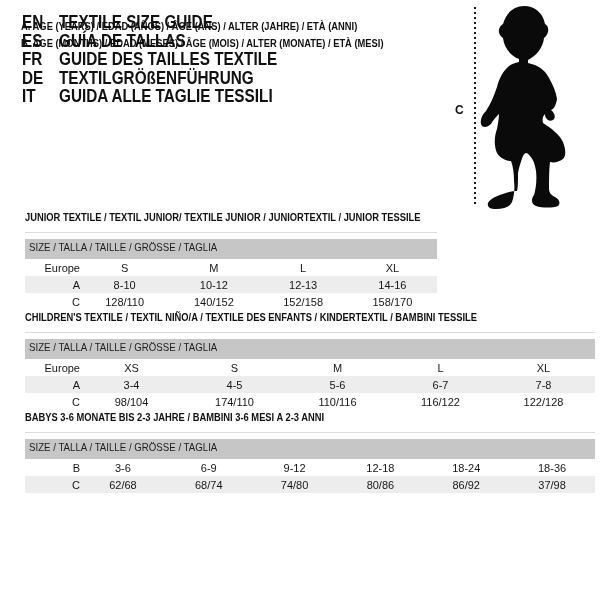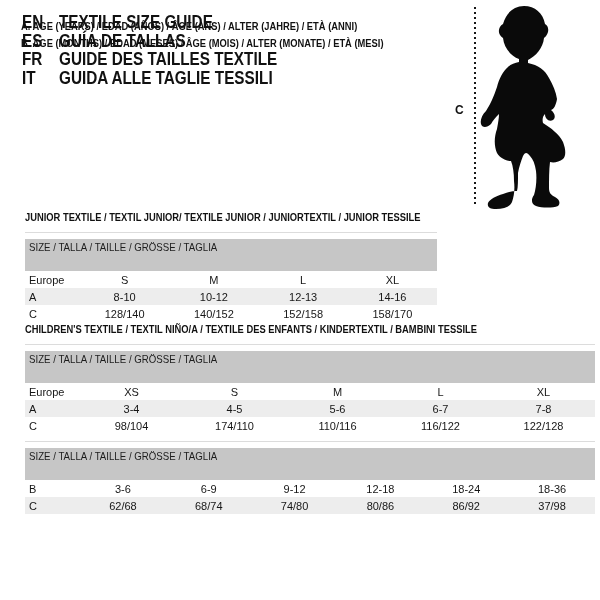--- a/index.html
+++ b/index.html
@@ -24,38 +24,39 @@
   #baby-svg{position:absolute;left:470px;top:0;width:130px;height:215px}
 
   
   #main{position:absolute;left:25px;top:210px;width:570px}
   .section.sec0{width:412px}
   .section.sec1,.section.sec2{width:570px}
   .section + .section{}
   .title{margin-bottom:7px}
   .title-line{height:15px;line-height:15px;font-size:11px;font-weight:bold;white-space:nowrap}
   .rule{height:1px;background:#dcdcdc;margin-bottom:6px}
-  .size-bar{height:32px;line-height:17px;background:#c6c6c6;padding-left:4px;font-size:11px;color:#1c1c1c;overflow:hidden}
+  .size-bar{height:20px;line-height:17px;background:#c6c6c6;padding-left:4px;font-size:11px;color:#1c1c1c;overflow:hidden}
   table.grid{border-collapse:collapse;table-layout:fixed;width:100%}
   .grid td{height:17px;font-size:11px;text-align:center;padding:0;vertical-align:middle;color:#161616}
-  .grid td.lbl{text-align:left;padding-left:4px}
+  .grid td.lbl{text-align:right;padding-left:4px}
   col.label-col{width:55px}
   tr.alt{background:#ededed}
 
   
   #footnotes{margin-top:18px;padding-left:21px}
   .fn-line{height:17px;line-height:17px;font-size:11px;font-weight:bold;white-space:nowrap}
 </style>
 </head>
 <body>
 
 <div id="language-block">
     <div class="lang-row"><span class="lang-code cond">EN</span><span class="lang-text cond">TEXTILE SIZE GUIDE</span></div>
     <div class="lang-row"><span class="lang-code cond">ES</span><span class="lang-text cond">GUÍA DE TALLAS</span></div>
     <div class="lang-row"><span class="lang-code cond">FR</span><span class="lang-text cond">GUIDE DES TAILLES TEXTILE</span></div>
+    <div class="lang-row"><span class="lang-code cond">DE</span><span class="lang-text cond">TEXTILGRÖßENFÜHRUNG</span></div>
     <div class="lang-row"><span class="lang-code cond">IT</span><span class="lang-text cond">GUIDA ALLE TAGLIE TESSILI</span></div>
   </div>
 
 <div class="dash-line"></div>
 <div id="height-label">C</div>
 <svg id="baby-svg" viewBox="0 0 130 215" xmlns="http://www.w3.org/2000/svg" aria-hidden="true">
   <path fill="#0a0a0a" d="
     M54,6
     C65,6 73,13 75,24
     C79,26 80,33 74,38
@@ -126,21 +127,21 @@
           </tr>
           <tr class="alt">
             <td class="lbl">A</td>
             <td class="val">8-10</td>
             <td class="val">10-12</td>
             <td class="val">12-13</td>
             <td class="val">14-16</td>
           </tr>
           <tr>
             <td class="lbl">C</td>
-            <td class="val">128/140</td>
+            <td class="val">128/110</td>
             <td class="val">140/152</td>
             <td class="val">152/158</td>
             <td class="val">158/170</td>
           </tr>
         </tbody>
       </table>
     </section>
     <section class="section sec1">
       <div class="title">
         <div class="title-line"><span class="cond">CHILDREN'S TEXTILE / TEXTIL NIÑO/A / TEXTILE DES ENFANTS / KINDERTEXTIL / BAMBINI TESSILE</span></div>
@@ -179,20 +180,21 @@
             <td class="val">174/110</td>
             <td class="val">110/116</td>
             <td class="val">116/122</td>
             <td class="val">122/128</td>
           </tr>
         </tbody>
       </table>
     </section>
     <section class="section sec2">
       <div class="title">
+        <div class="title-line"><span class="cond">BABYS 3-6 MONATE BIS 2-3 JAHRE / BAMBINI 3-6 MESI A 2-3 ANNI</span></div>
       </div>
       <div class="rule"></div>
       <div class="size-bar"><span class="cond88">SIZE / TALLA / TAILLE / GRÖSSE / TAGLIA</span></div>
       <table class="grid">
         <colgroup>
           <col class="label-col">
           <col>
           <col>
           <col>
           <col>

